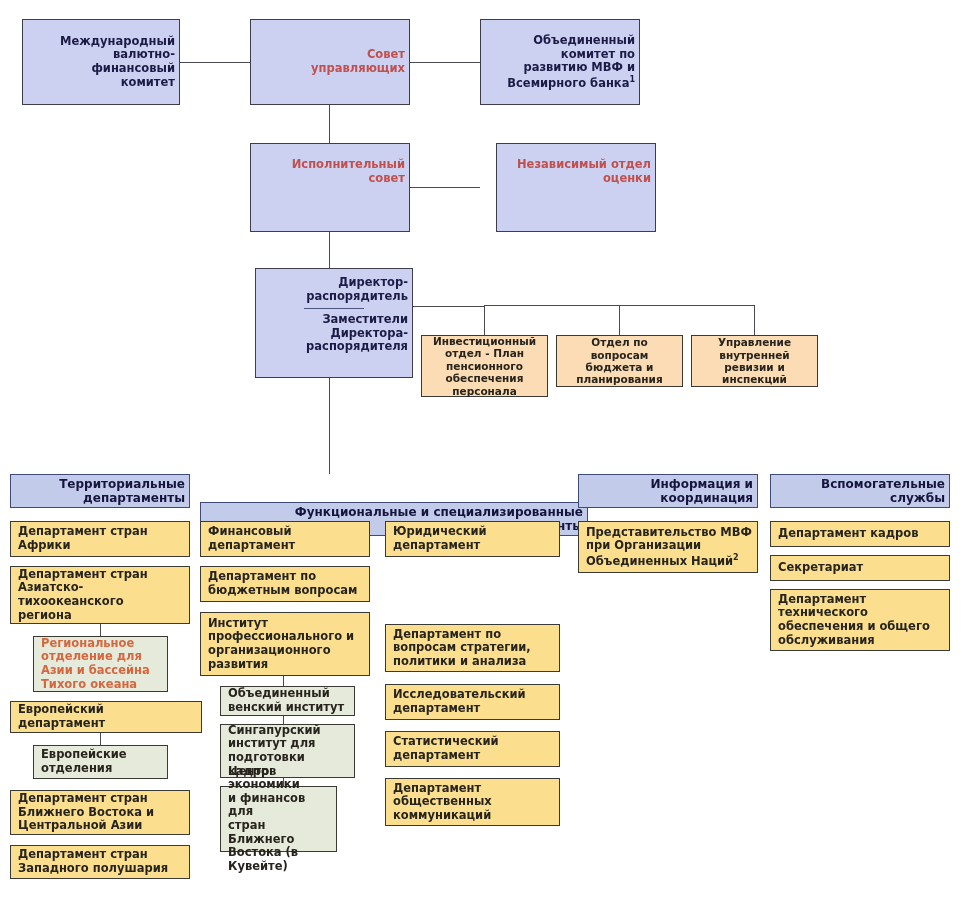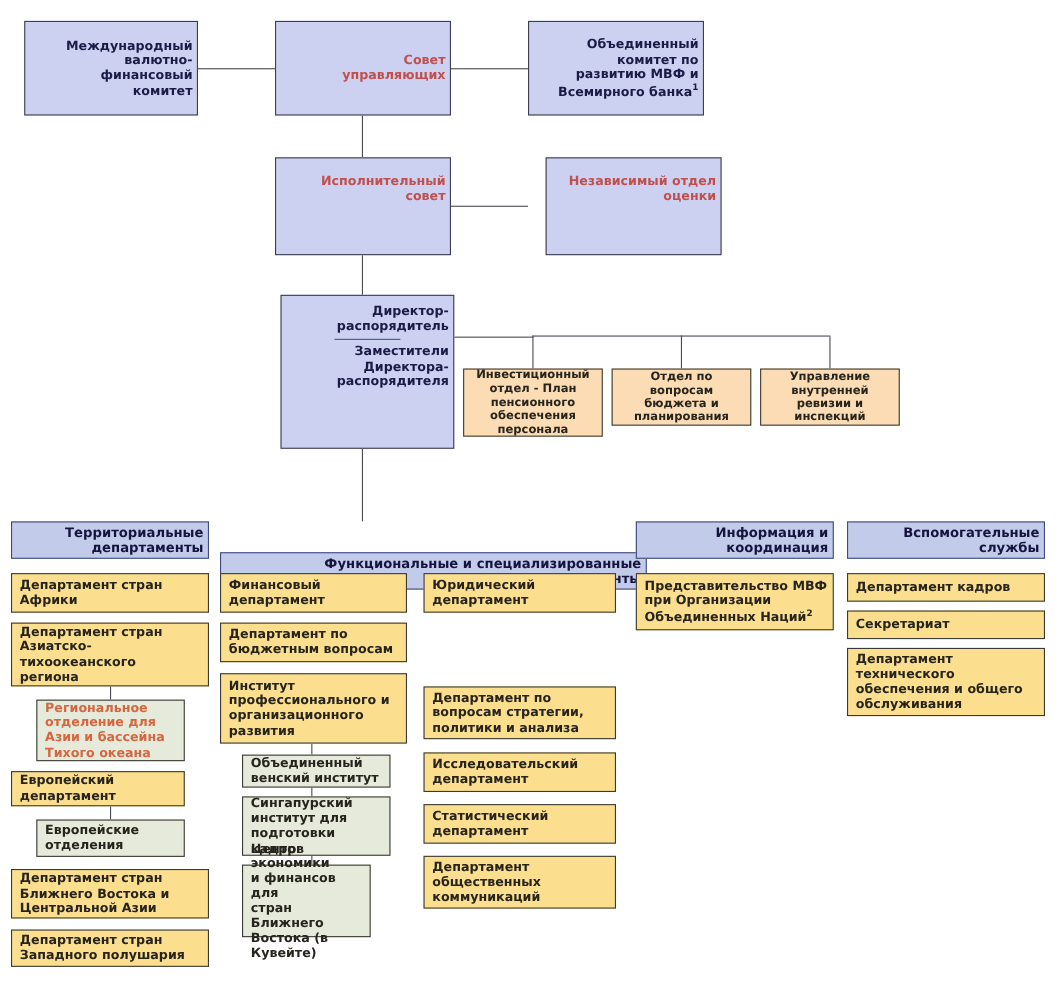--- a/index.html
+++ b/index.html
@@ -133,21 +133,21 @@
   <div class="box blue blue-red-text" style="left:250px;top:143px;width:160px;height:89px;">
     <span class="txt" style="align-self: flex-start; margin-top: 12px; white-space: pre-line;">Исполнительный
 совет</span>
   </div>
 
   <div class="box blue blue-red-text" style="left:496px;top:143px;width:160px;height:89px;">
     <span class="txt" style="align-self: flex-start; margin-top: 12px; white-space: pre-line;">Независимый отдел
 оценки</span>
   </div>
 
-  <div class="box blue blue-dark-text" style="left:255px;top:268px;width:158px;height:140px;flex-direction:column;justify-content:flex-start;padding-top:7px;">
+  <div class="box blue blue-dark-text" style="left:255px;top:268px;width:158px;height:110px;flex-direction:column;justify-content:flex-start;padding-top:7px;">
     <span class="txt" style="white-space: pre-line;">Директор-
 распорядитель</span>
     <span class="dir-sep" style="left:48px;right:48px;top:39px;width:auto;"></span>
     <span class="txt" style="margin-top: 10px; white-space: pre-line;">Заместители
 Директора-
 распорядителя</span>
   </div>
 
   <div class="box peach" style="left:421px;top:335px;width:127px;height:62px;">
     <span class="txt" style="white-space: pre-line;">Инвестиционный
@@ -195,21 +195,21 @@
 Азиатско-
 тихоокеанского
 региона</span>
   </div>
   <div class="box green green-red-text" style="left:33px;top:636px;width:135px;height:56px;">
     <span class="txt" style="white-space: pre-line;">Региональное
 отделение для
 Азии и бассейна
 Тихого океана</span>
   </div>
-  <div class="box orange" style="left:10px;top:701px;width:158px;height:32px;">
+  <div class="box orange" style="left:10px;top:701px;width:192px;height:32px;">
     <span class="txt" style="white-space: pre-line;">Европейский
 департамент</span>
   </div>
   <div class="box green" style="left:33px;top:745px;width:135px;height:34px;">
     <span class="txt" style="white-space: pre-line;">Европейские
 отделения</span>
   </div>
   <div class="box orange" style="left:10px;top:790px;width:180px;height:45px;">
     <span class="txt" style="white-space: pre-line;">Департамент стран
 Ближнего Востока и

